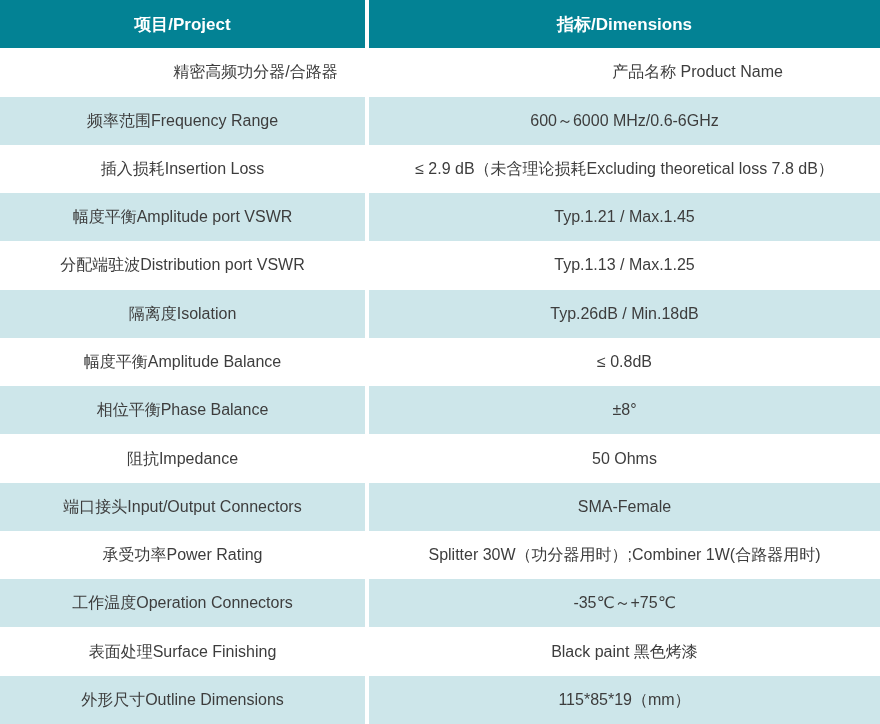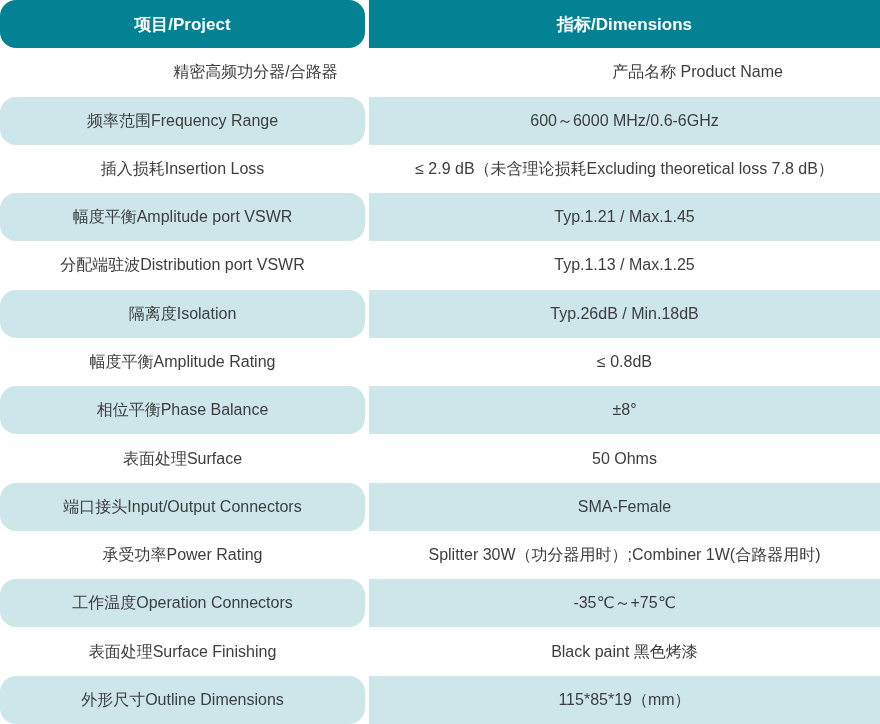--- a/index.html
+++ b/index.html
@@ -26,21 +26,21 @@
     display: flex;
     align-items: center;
     justify-content: center;
     text-align: center;
     padding: 0 10px;
     box-sizing: border-box;
     font-size: 16px;
     color: #3d3d3d;
     line-height: 1.25;
   }
-  .cell.project   { width: 365px; flex: none; border-radius: 16px; }
+  .cell.project   { width: 365px; flex: none; }
   .cell.indicator { flex: 1 1 auto; }
 
   .row.header .cell {
     background: var(--header-bg);
     color: var(--header-fg);
     font-weight: bold;
     font-size: 17px;
   }
   .row.tint .cell { background: var(--tint-bg); }
   .row.plain .cell { background: #ffffff; }
@@ -79,31 +79,31 @@
     <div class="cell project">分配端驻波Distribution port VSWR</div>
     <div class="cell indicator">Typ.1.13 / Max.1.25</div>
   </div>
 
   <div class="row tint">
     <div class="cell project">隔离度Isolation</div>
     <div class="cell indicator">Typ.26dB / Min.18dB</div>
   </div>
 
   <div class="row plain">
-    <div class="cell project">幅度平衡Amplitude Rating</div>
+    <div class="cell project">幅度平衡Amplitude Balance</div>
     <div class="cell indicator">≤ 0.8dB</div>
   </div>
 
   <div class="row tint">
     <div class="cell project">相位平衡Phase Balance</div>
     <div class="cell indicator">±8°</div>
   </div>
 
   <div class="row plain">
-    <div class="cell project">表面处理Surface</div>
+    <div class="cell project">阻抗Impedance</div>
     <div class="cell indicator">50 Ohms</div>
   </div>
 
   <div class="row tint">
     <div class="cell project">端口接头Input/Output Connectors</div>
     <div class="cell indicator">SMA-Female</div>
   </div>
 
   <div class="row plain">
     <div class="cell project">承受功率Power Rating</div>

